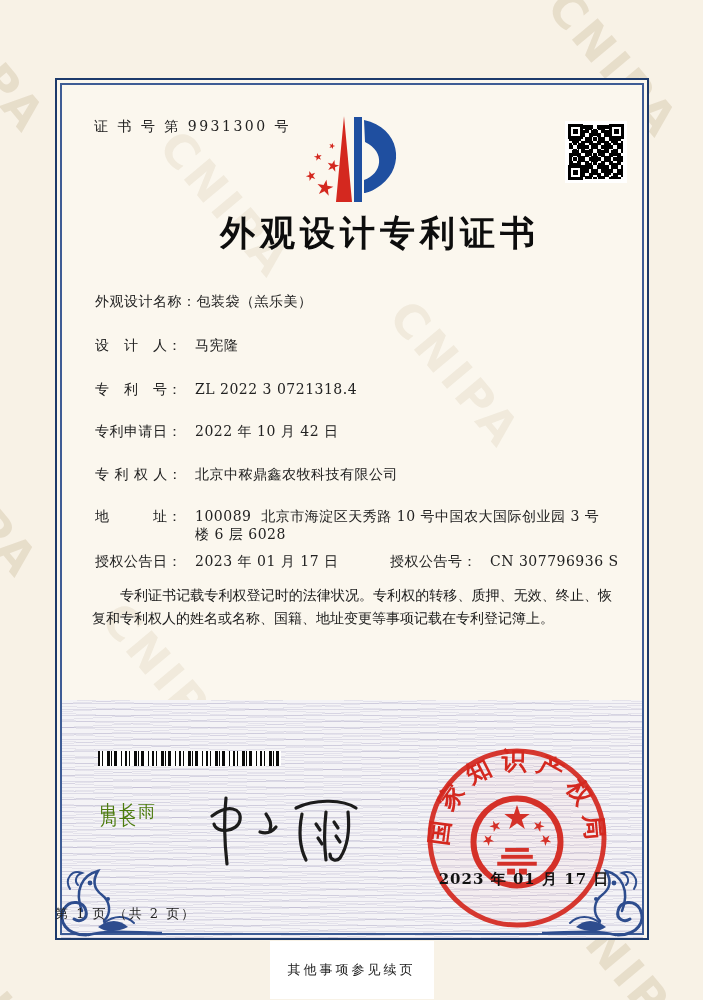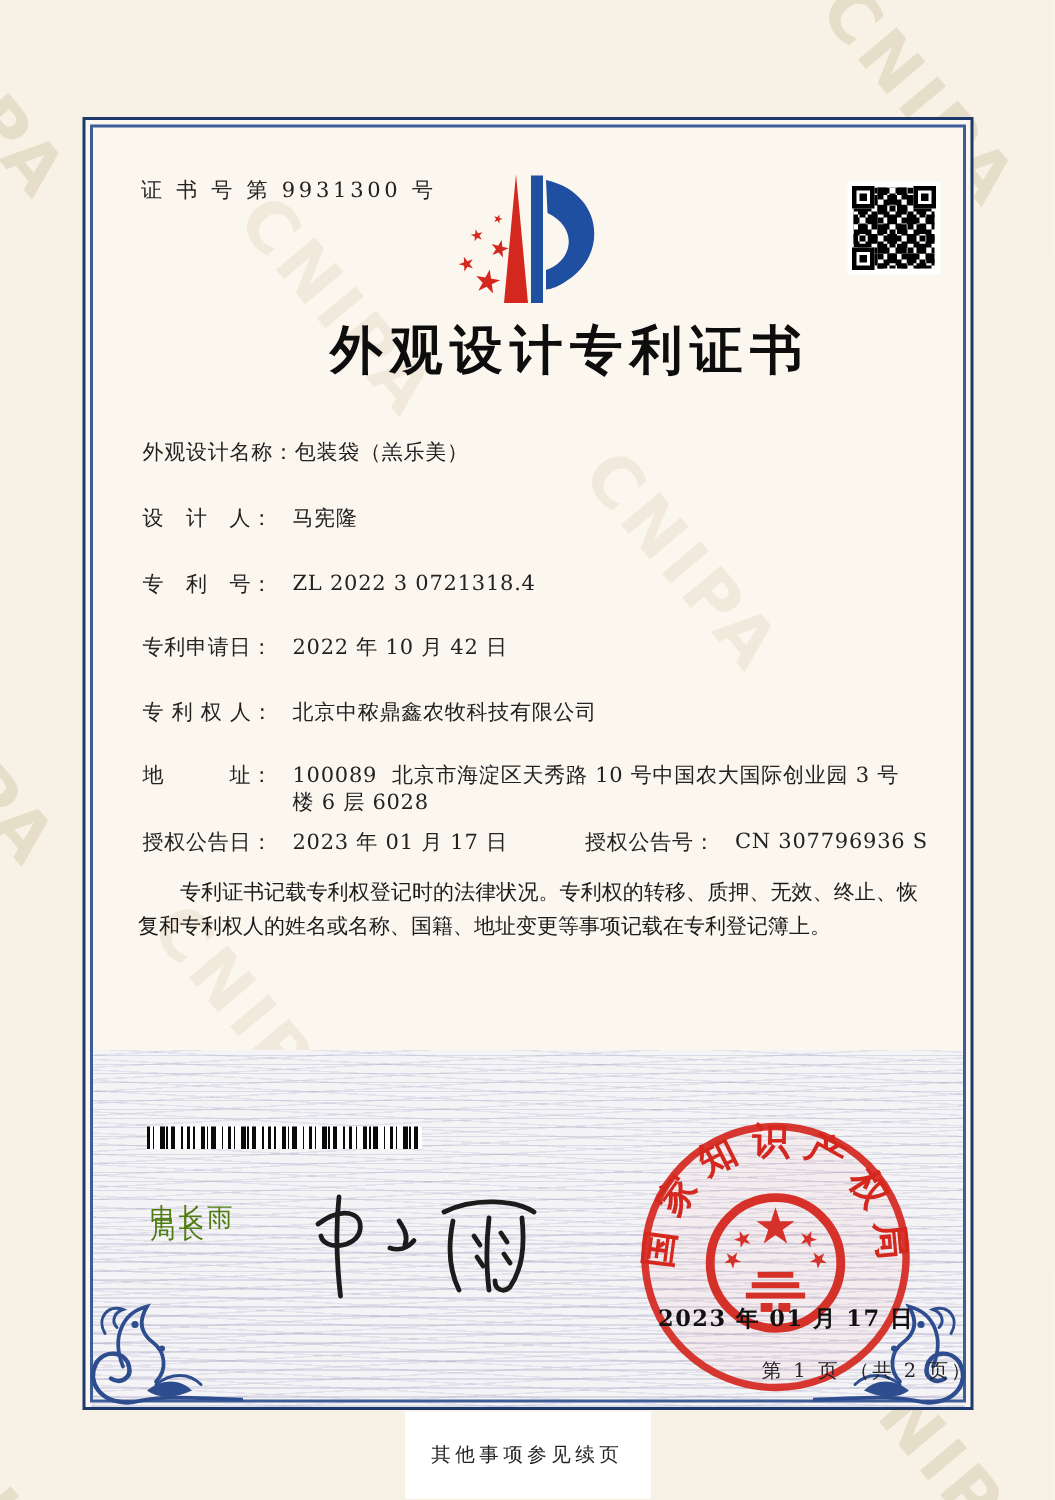--- a/index.html
+++ b/index.html
@@ -85,21 +85,21 @@
   
   .director{left:100px;z-index:5;font-size:17px;letter-spacing:2px;color:#4d7c0f;}
   .signature{left:198px;top:786px;z-index:5;}
   
   .seal{left:426px;top:747px;width:182px;height:182px;z-index:5;}
   .seal-date{
     left:436px;top:870px;width:176px;z-index:6;text-align:center;
     font-size:15px;letter-spacing:1px;color:#111;font-weight:bold;
   }
   
-  .page-ind{left:55px;top:905px;width:594px;z-index:5;text-align:right;font-size:13px;letter-spacing:2px;color:#222;}
+  .page-ind{left:55px;top:905px;width:594px;z-index:5;text-align:left;font-size:13px;letter-spacing:2px;color:#222;}
   .note{
     left:50%;top:941px;transform:translateX(-50%);z-index:7;
     background:#fff;padding:20px 18px;font-size:13px;letter-spacing:3px;color:#222;white-space:nowrap;
   }
 </style>
 </head>
 <body>
 
 <svg width="0" height="0" style="position:absolute">
   <defs>

